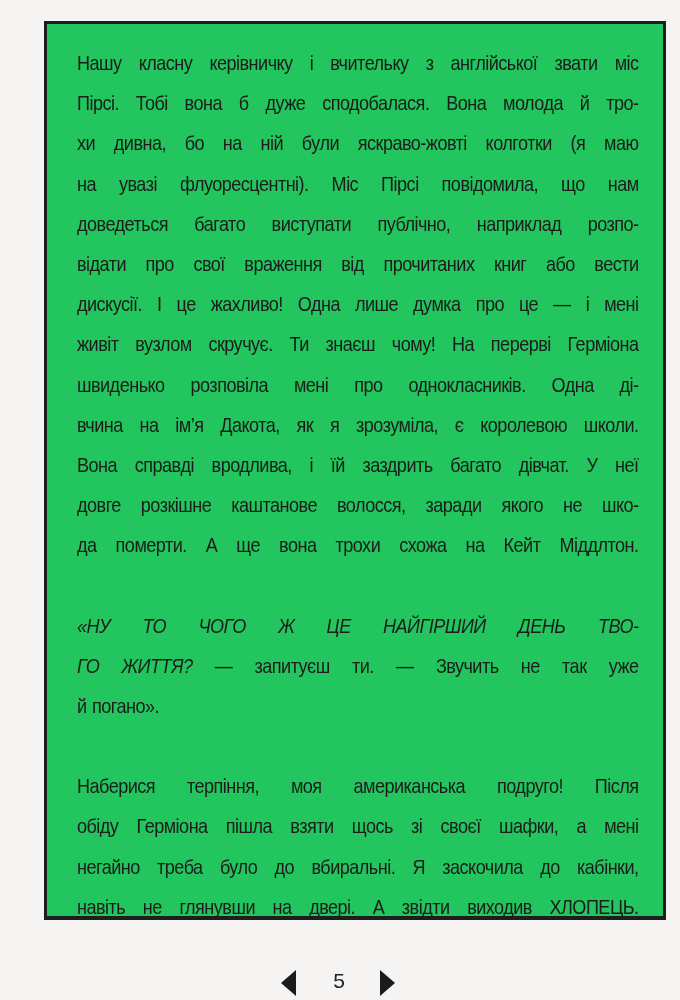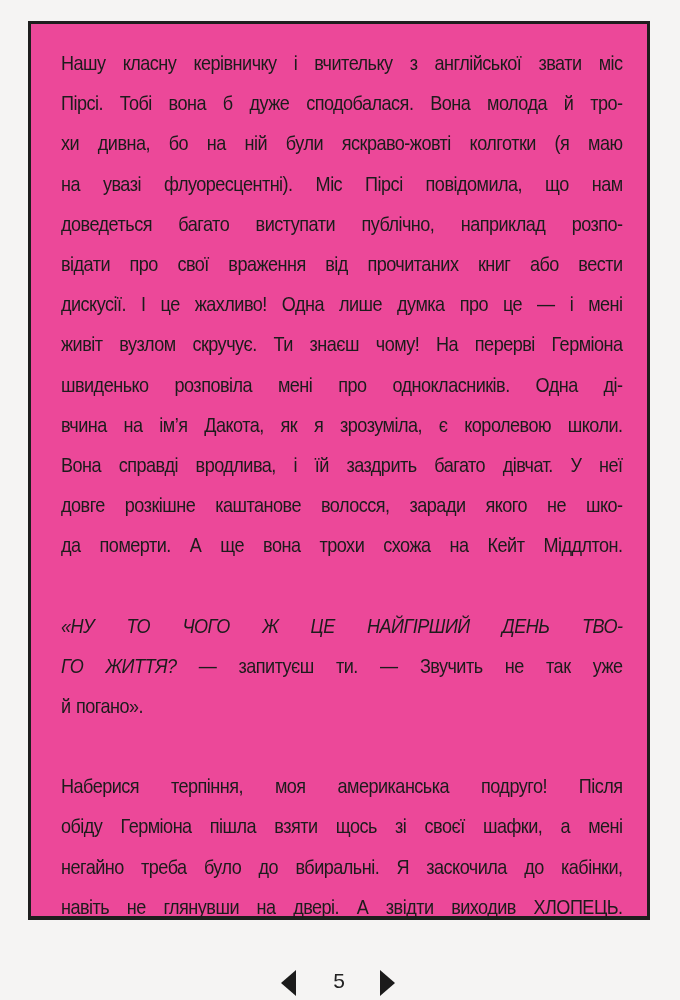--- a/index.html
+++ b/index.html
@@ -10,28 +10,28 @@
     body {
       width: 680px;
       height: 1000px;
       position: relative;
       overflow: hidden;
       font-family: "Liberation Sans", "DejaVu Sans", sans-serif;
       color: #1c1c1c;
     }
     .page-box {
       position: absolute;
-      left: 28px;
+      left: 44px;
       top: 21px;
       width: 616px;
       height: 892px;
       border: 3px solid #1e1e1e;
       border-bottom-width: 4px;
       box-sizing: content-box;
-      background: #ec4899;
+      background: #22c55e;
     }
     .text-area {
       position: absolute;
       left: 30px;
       top: 19px;
       width: 562px;
     }
     .para {
       margin: 0;
       font-size: 21px;

